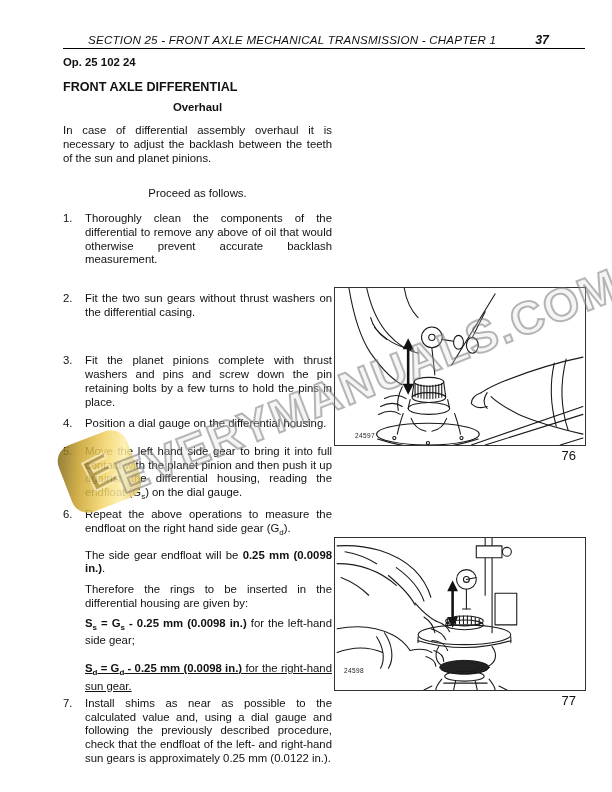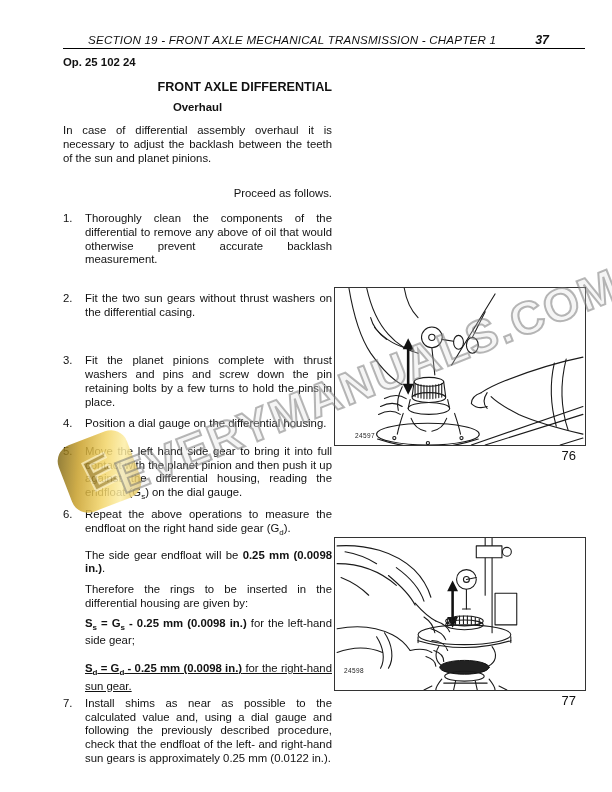--- a/index.html
+++ b/index.html
@@ -8,24 +8,24 @@
 
   
   .header { position:absolute; left:63px; top:33px; width:486px; display:flex; align-items:baseline; }
   .header-title { flex:1; text-align:center; font-style:italic; font-size:11.6px; font-weight:400; letter-spacing:.2px; }
   .header-pagenum { font-style:italic; font-weight:700; font-size:12.4px; margin-left:14px; }
   .header-rule { position:absolute; left:63px; top:48px; width:522px; border-top:1.6px solid #000; }
 
   
   .col { position:absolute; left:63px; top:56px; width:269px; font-size:11.35px; line-height:13.7px; text-align:justify; z-index:2; }
   .op { font-weight:700; }
-  .h1 { font-weight:700; font-size:12.6px; line-height:15px; margin-top:10px; text-align:right; }
+  .h1 { font-weight:700; font-size:12.6px; line-height:15px; margin-top:10px; text-align:left; }
   .h2 { font-weight:700; margin-top:6px; text-align:center; }
   .intro { margin-top:10px; }
-  .proceed { margin-top:21px; text-align:right; }
+  .proceed { margin-top:21px; text-align:center; }
   .step { display:flex; }
   .step .num { width:22px; flex:none; }
   .step .body { flex:1; text-align:justify; }
   .s1 { margin-top:12px; } .s2 { margin-top:25px; } .s3 { margin-top:35px; }
   .s4 { margin-top:8px; }  .s5 { margin-top:14px; } .s6 { margin-top:4px; }
   .s7 { margin-top:3px; }
   .note, .formula { margin-left:22px; }
   .n1 { margin-top:9px; } .n2 { margin-top:7px; }
   .f1 { margin-top:6px; } .f2 { margin-top:14px;text-decoration:underline; }
   sub { font-size:8px; }
@@ -55,21 +55,21 @@
 
   .art { stroke:#1a1a1a; stroke-width:1.1; fill:none; stroke-linecap:round; stroke-linejoin:round; }
   .art-thick { stroke:#111; stroke-width:2.6; fill:none; }
   .art-fill { fill:#111; stroke:none; }
   .art-dark { fill:#222; stroke:#111; stroke-width:1; }
 </style>
 </head>
 <body>
 
 <div class="header">
-  <span class="header-title">SECTION 19 - FRONT AXLE MECHANICAL TRANSMISSION - CHAPTER 1</span>
+  <span class="header-title">SECTION 25 - FRONT AXLE MECHANICAL TRANSMISSION - CHAPTER 1</span>
     <span class="header-pagenum">37</span>
 </div>
 <div class="header-rule"></div>
 
 <div class="col">
   <p class="op">Op. 25 102 24</p>
   <p class="h1">FRONT AXLE DIFFERENTIAL</p>
   <p class="h2">Overhaul</p>
   <p class="intro">In case of differential assembly overhaul it is necessary to adjust the backlash between the teeth of the sun and planet pinions.</p>
   <p class="proceed">Proceed as follows.</p>

